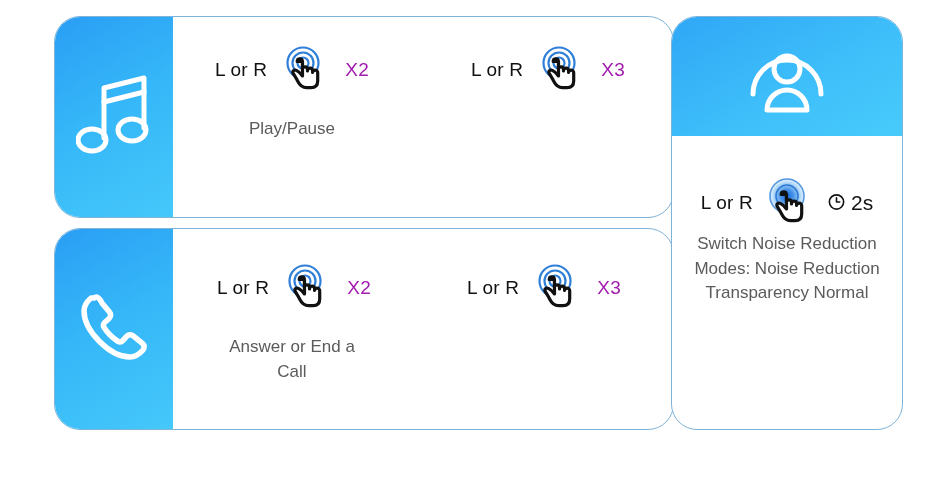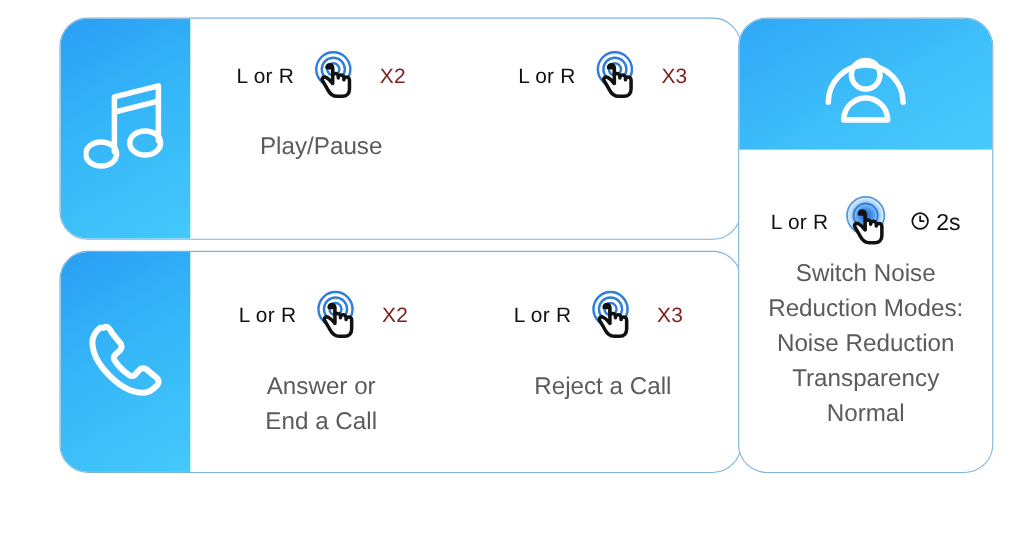--- a/index.html
+++ b/index.html
@@ -44,27 +44,27 @@
   
   .gesture-row{
     display:flex;align-items:center;justify-content:center;
     gap:10px;
     white-space:nowrap;
   }
   .side-label{
     font-size:19px;color:#111111;letter-spacing:.2px;
   }
   .count-label{
-    font-size:19px;color:#7f1d1d;letter-spacing:.2px;
+    font-size:19px;color:#a21caf;letter-spacing:.2px;
   }
   .tap-wrap{position:relative;width:58px;height:58px;flex:0 0 58px;}
   .tap-wrap svg{position:absolute;left:0;top:0;}
 
   .caption{
-    font-size:22px;line-height:1.45;color:#5b5b5b;text-align:center;
+    font-size:17px;line-height:1.45;color:#5b5b5b;text-align:center;
   }
 
   
   #card-music .cell .gesture-row{margin-top:24px;}
   #card-music .cell .caption{margin-top:18px;}
   #card-call  .cell .gesture-row{margin-top:30px;}
   #card-call  .cell .caption{margin-top:18px;text-align:center;}
 
   
   #cell-play .gesture-row{transform:translateX(-6px);}
@@ -256,21 +256,20 @@
                          c-1.4 0-2.5 1.1-2.5 2.7
                          v-1.3 c0-1.6-1.2-2.7-2.6-2.7
                          c-1.3 0-2.4 1-2.5 2.5
                          v-7.9 c0-1.6-1.2-2.7-2.6-2.7
                          c-1.4 0-2.6 1.1-2.6 2.7 z"></path>
               </g>
             </svg>
           </span>
           <span class="count-label">X3</span>
         </div>
-        <div class="caption">Reject a Call</div>
       </div>
 
     </div>
   </div>
 
   <div class="card" id="card-anc">
 
     <div class="anc-head">
       <span>
         <svg width="94" height="86" viewBox="0 0 94 86" fill="none" stroke="#ffffff" stroke-width="5" stroke-linecap="round" stroke-linejoin="round">

